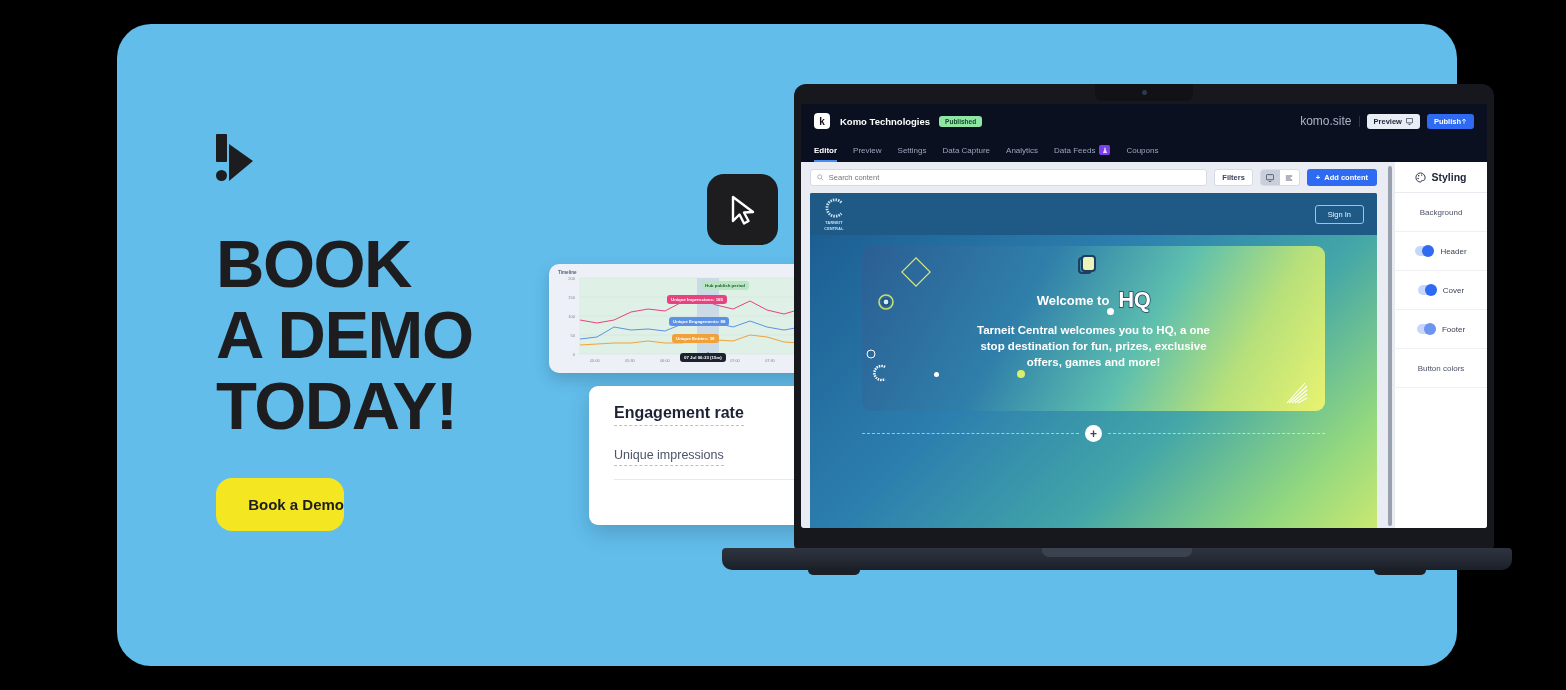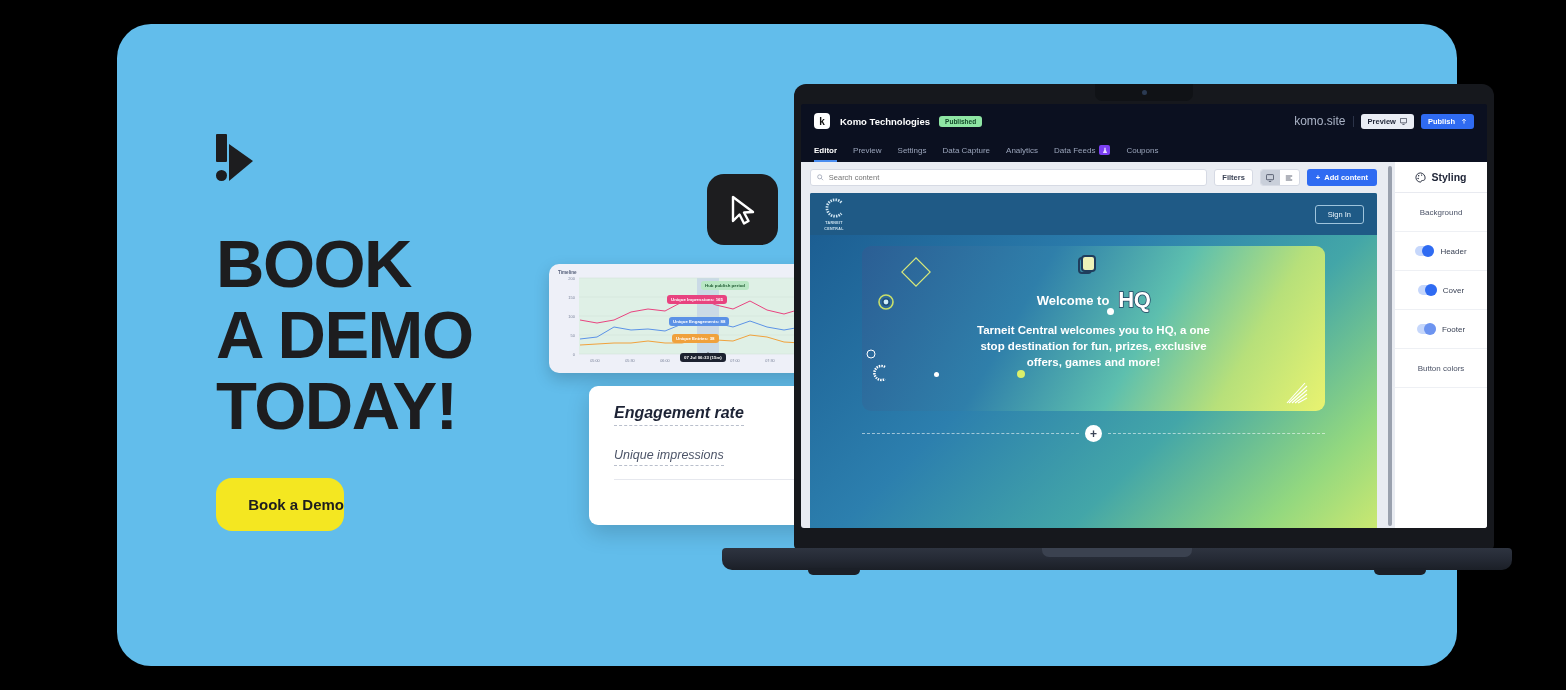--- a/index.html
+++ b/index.html
@@ -71,21 +71,21 @@
   .pill.tip   { background: #1d2230; color:#fff; }
   .chart-blue-dot { position: absolute; right: 10px; top: 19px; width: 11px; height: 11px; border-radius: 50%; background: #4a7fe0; }
 
   
   .metrics-card {
     position: absolute; left: 589px; top: 386px;
     width: 313px; height: 139px;
     background: #ffffff; border-radius: 9px; padding: 18px 25px 0 25px;
     box-shadow: 0 8px 22px rgba(0,0,0,.17);
   }
-  .metric-row { display: flex; justify-content: space-between; align-items: flex-start; font-style: italic; }
+  .metric-row { display: flex; justify-content: space-between; align-items: flex-start; }
   .metric-label { border-bottom: 1px dashed #b9bfcc; padding-bottom: 3px; }
   .metric-row.head .metric-label { font-size: 16px; font-weight: 700; color: #1d2335; }
   .metric-row.head .metric-value { font-size: 16px; font-weight: 700; color: #1d2335; }
   .metric-row.sub  .metric-label { font-size: 12.5px; font-weight: 400; color: #4c5468; }
   .metric-row.sub  .metric-value { font-size: 12.5px; font-weight: 400; color: #4c5468; }
   .metric-gap-a { height: 22px; }
   .metric-gap-b { height: 14px; border-bottom: 1px solid #e6e8ee; }
   .metric-gap-c { height: 17px; }
 
   
@@ -131,21 +131,21 @@
   }
   .app-bar1-right { margin-left: auto; display: flex; align-items: center; gap: 7px; }
   .site-url { color: #aab3c6; font-size: 12px; }
   .vsep { width: 1px; height: 11px; background: #2b3348; }
   .btn-preview {
     background: #e9edf5; color: #1d2335; font-size: 7.5px; font-weight: 700;
     padding: 3px 7px; border-radius: 3px; display: flex; align-items: center; gap: 4px; cursor: pointer;
   }
   .btn-publish {
     background: #2f6bf2; color: #fff; font-size: 7.5px; font-weight: 700;
-    padding: 3px 7px; border-radius: 3px; display: flex; align-items: center; gap: 6px; cursor: pointer;
+    padding: 3px 7px; border-radius: 3px; display: flex; align-items: center; gap: 0; cursor: pointer;
   }
   .app-tabs { display: flex; align-items: center; gap: 16px; padding: 0 13px; height: 24px; }
   .app-tab { color: #9aa4ba; font-size: 8px; cursor: pointer; position: relative; height: 24px; display: flex; align-items: center; gap: 4px; }
   .app-tab.active { color: #fff; font-weight: 700; }
   .app-tab.active::after { content: ""; position: absolute; left: 0; right: 0; bottom: 0; height: 2px; background: #4a8df0; }
   .beta-badge { background: #7b3ff2; border-radius: 2px; width: 11px; height: 10px; display: flex; align-items: center; justify-content: center; }
 
   
   .editor-body { background: #e9ecf2; height: 100%; display: flex; }
   .editor-main { flex: 1; display: flex; flex-direction: column; min-width: 0; }

